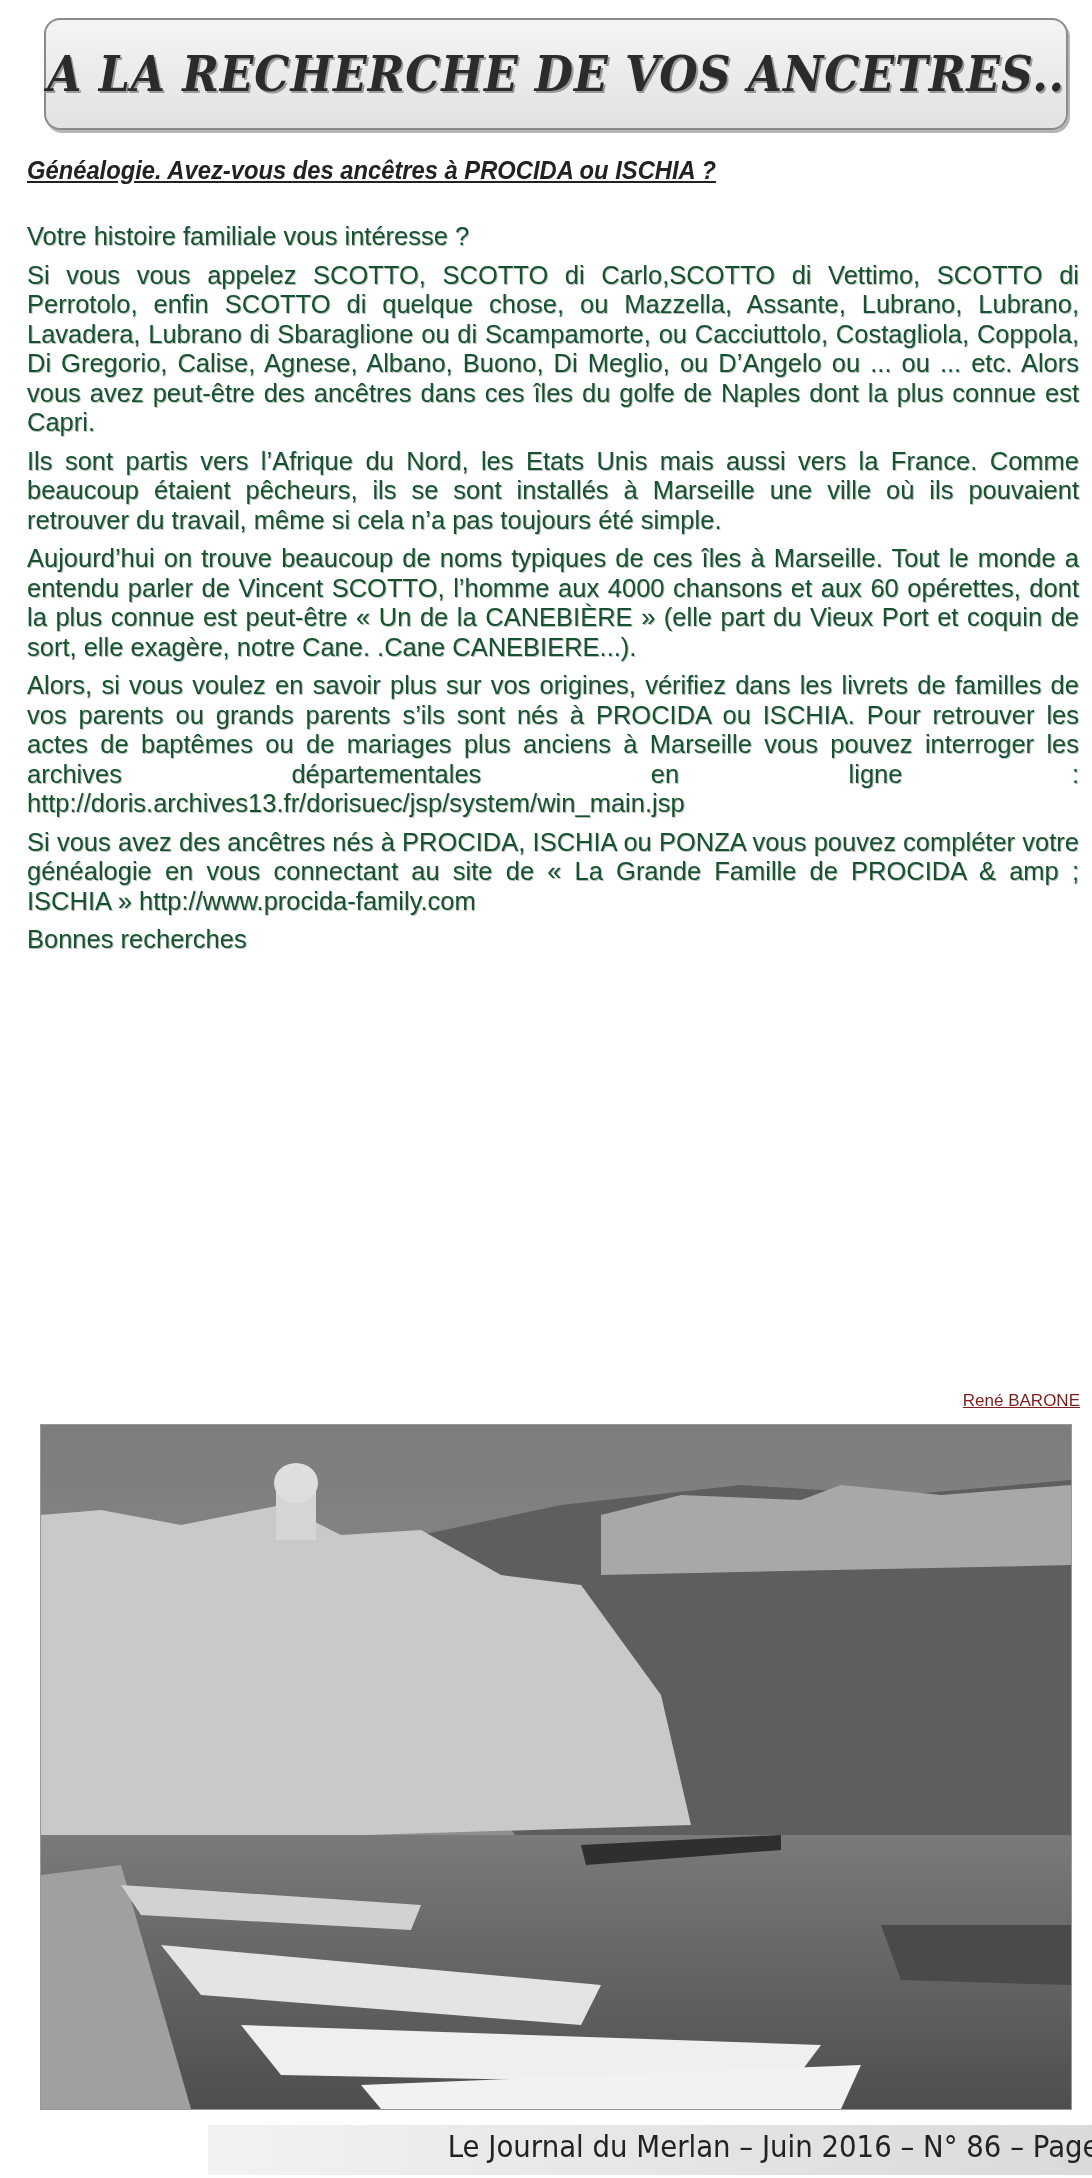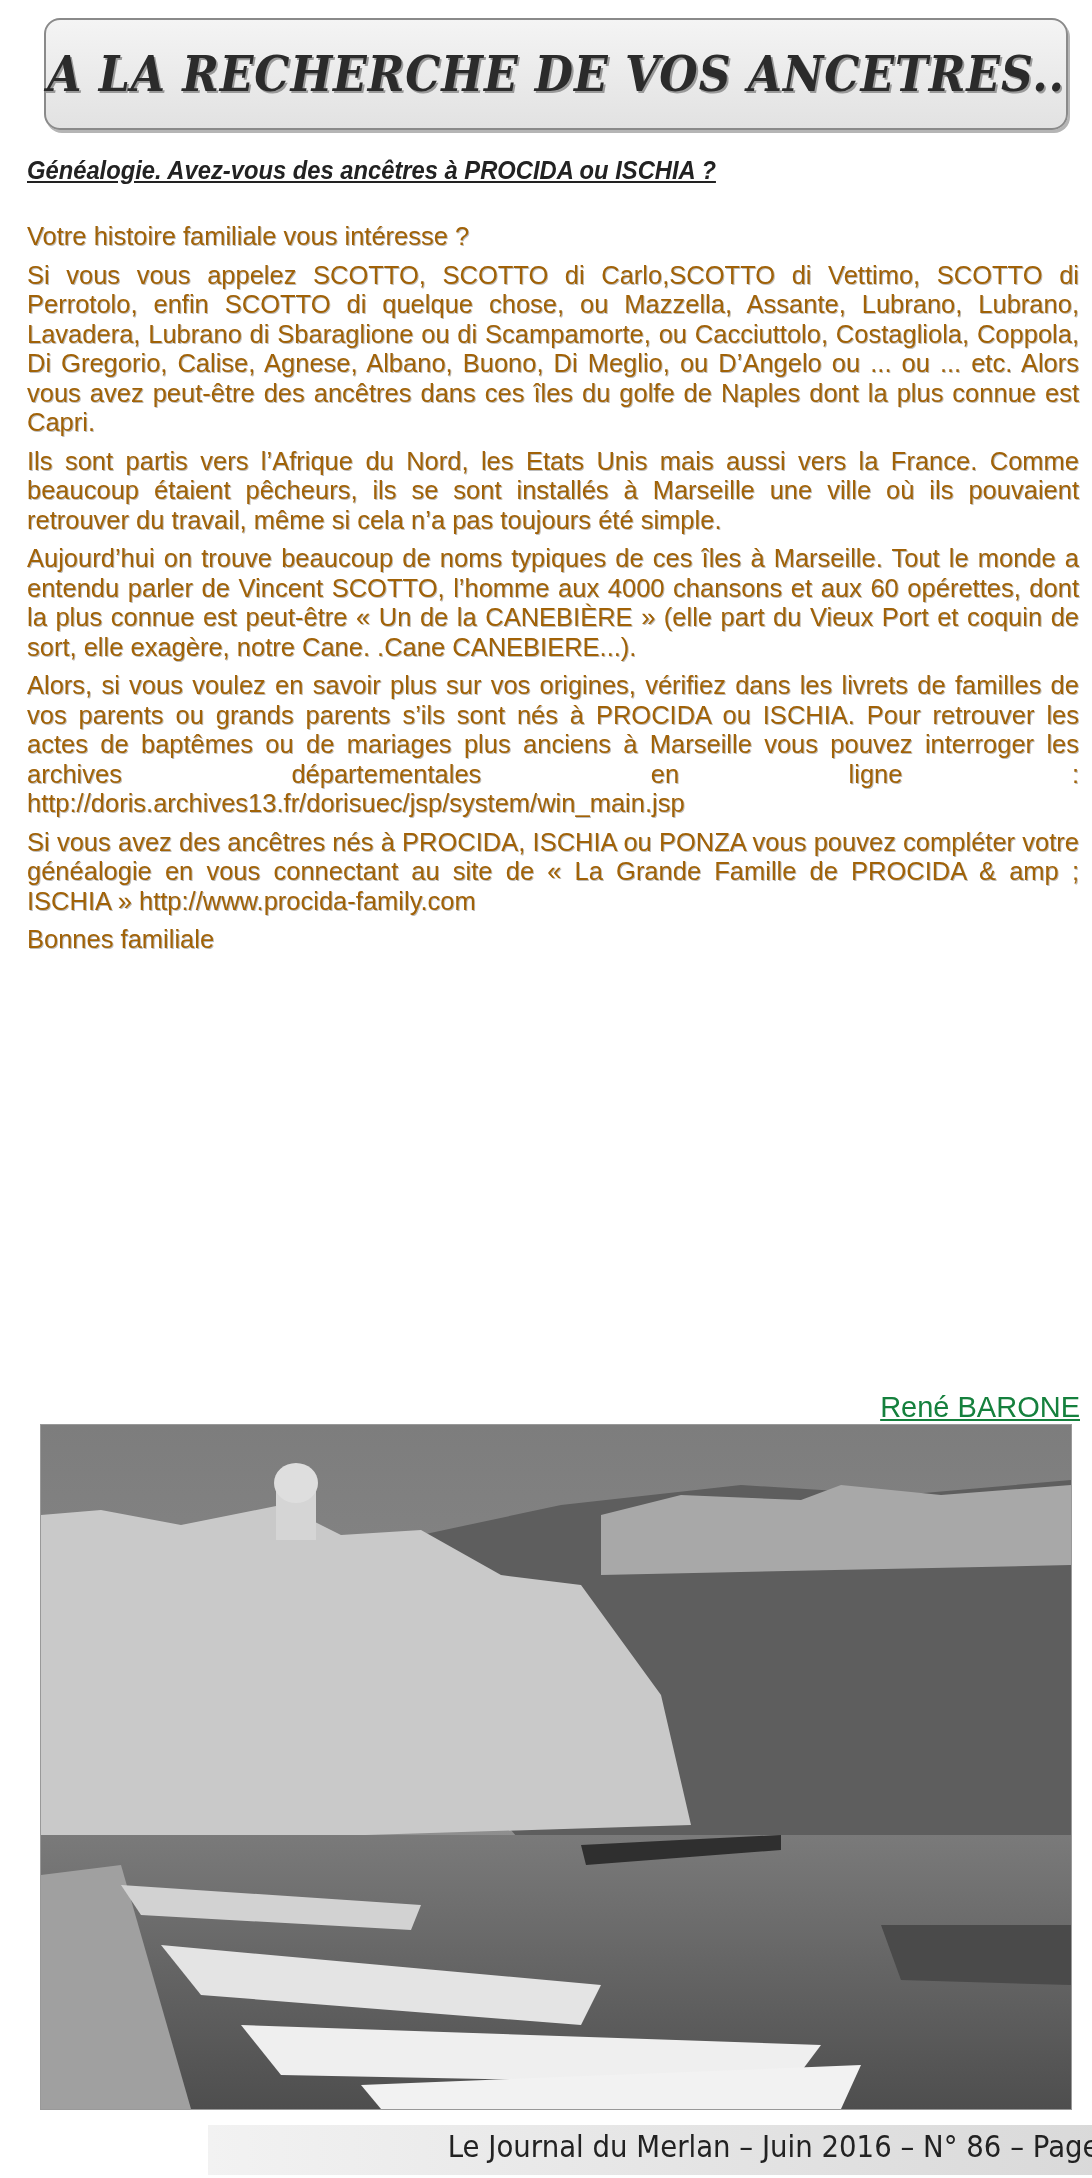--- a/index.html
+++ b/index.html
@@ -8,23 +8,23 @@
     .banner { position:absolute; left:44px; top:18px; width:1020px; height:108px;
               border:2px solid #8a8a8a; border-radius:16px;
               background:linear-gradient(180deg,#f4f4f4 0%,#e2e2e2 100%);
               box-shadow:2px 3px 0 #b5b5b5; display:flex; align-items:center; justify-content:center; }
     .banner-title { font-family:"DejaVu Serif", serif; font-style:italic; font-weight:bold;
               font-size:48px; letter-spacing:1px; color:#2b2b2b;
               text-shadow:2px 2px 0 #9a9a9a; white-space:nowrap; transform:scaleX(0.92); }
     .subtitle { position:absolute; left:27px; top:156px; font-size:25px; font-weight:bold; font-style:italic;
               text-decoration:underline; color:#222; transform:scaleX(0.95); transform-origin:left; white-space:nowrap; }
     .article { position:absolute; left:27px; top:222px; width:1052px; font-size:25.5px; line-height:29.5px;
-              text-align:justify; color:#a16207; text-shadow:1px 1px 0 #bdbdbd; }
+              text-align:justify; color:#14532d; text-shadow:1px 1px 0 #bdbdbd; }
     .article p { margin:0 0 9px 0; }
-    .author { position:absolute; right:12px; top:1391px; font-size:29px; text-decoration:underline; color:#15803d; }
+    .author { position:absolute; right:12px; top:1391px; font-size:17px; text-decoration:underline; color:#7f1d1d; }
     .photo { position:absolute; left:40px; top:1424px; width:1030px; height:684px; border:1px solid #999; overflow:hidden; background:#8c8c8c; }
     .photo svg { display:block; }
     .footer-bar { position:absolute; left:208px; top:2125px; width:896px; height:50px;
               background:linear-gradient(90deg,#f2f2f2 0%,#d9d9d9 100%); }
     .footer-text { position:absolute; right:4px; top:4px; font-family:"DejaVu Sans", sans-serif;
               font-size:30px; color:#222; white-space:nowrap; transform:scaleX(0.92); transform-origin:right; }
   </style>
 </head>
 <body>
 
@@ -34,21 +34,21 @@
 
 <div class="subtitle">Généalogie. Avez-vous des ancêtres à PROCIDA ou ISCHIA ?</div>
 
 <div class="article">
   <p>Votre histoire familiale vous intéresse ?</p>
   <p>Si vous vous appelez SCOTTO, SCOTTO di Carlo,SCOTTO di Vettimo, SCOTTO di Perrotolo, enfin SCOTTO di quelque chose, ou Mazzella, Assante, Lubrano, Lubrano, Lavadera, Lubrano di Sbaraglione ou di Scampamorte, ou Cacciuttolo, Costagliola, Coppola, Di Gregorio, Calise, Agnese, Albano, Buono, Di Meglio, ou D’Angelo ou ... ou ... etc. Alors vous avez peut-être des ancêtres dans ces îles du golfe de Naples dont la plus connue est Capri.</p>
   <p>Ils sont partis vers l’Afrique du Nord, les Etats Unis mais aussi vers la France. Comme beaucoup étaient pêcheurs, ils se sont installés à Marseille une ville où ils pouvaient retrouver du travail, même si cela n’a pas toujours été simple.</p>
   <p>Aujourd’hui on trouve beaucoup de noms typiques de ces îles à Marseille. Tout le monde a entendu parler de Vincent SCOTTO, l’homme aux 4000 chansons et aux 60 opérettes, dont la plus connue est peut-être « Un de la CANEBIÈRE » (elle part du Vieux Port et coquin de sort, elle exagère, notre Cane. .Cane CANEBIERE...).</p>
   <p>Alors, si vous voulez en savoir plus sur vos origines, vérifiez dans les livrets de familles de vos parents ou grands parents s’ils sont nés à PROCIDA ou ISCHIA. Pour retrouver les actes de baptêmes ou de mariages plus anciens à Marseille vous pouvez interroger les archives départementales en ligne : http://doris.archives13.fr/dorisuec/jsp/system/win_main.jsp</p>
   <p>Si vous avez des ancêtres nés à PROCIDA, ISCHIA ou PONZA vous pouvez compléter votre généalogie en vous connectant au site de « La Grande Famille de PROCIDA &amp; amp ; ISCHIA »    http://www.procida-family.com</p>
-  <p>Bonnes familiale</p>
+  <p>Bonnes recherches</p>
 </div>
 
 <div class="author">René BARONE</div>
 
 <div class="photo">
   <svg width="1030" height="684" viewBox="0 0 1030 684">
     <defs>
       <linearGradient id="sky" x1="0" y1="0" x2="0" y2="1">
         <stop offset="0" stop-color="#7d7d7d"></stop>
         <stop offset="1" stop-color="#9a9a9a"></stop>

